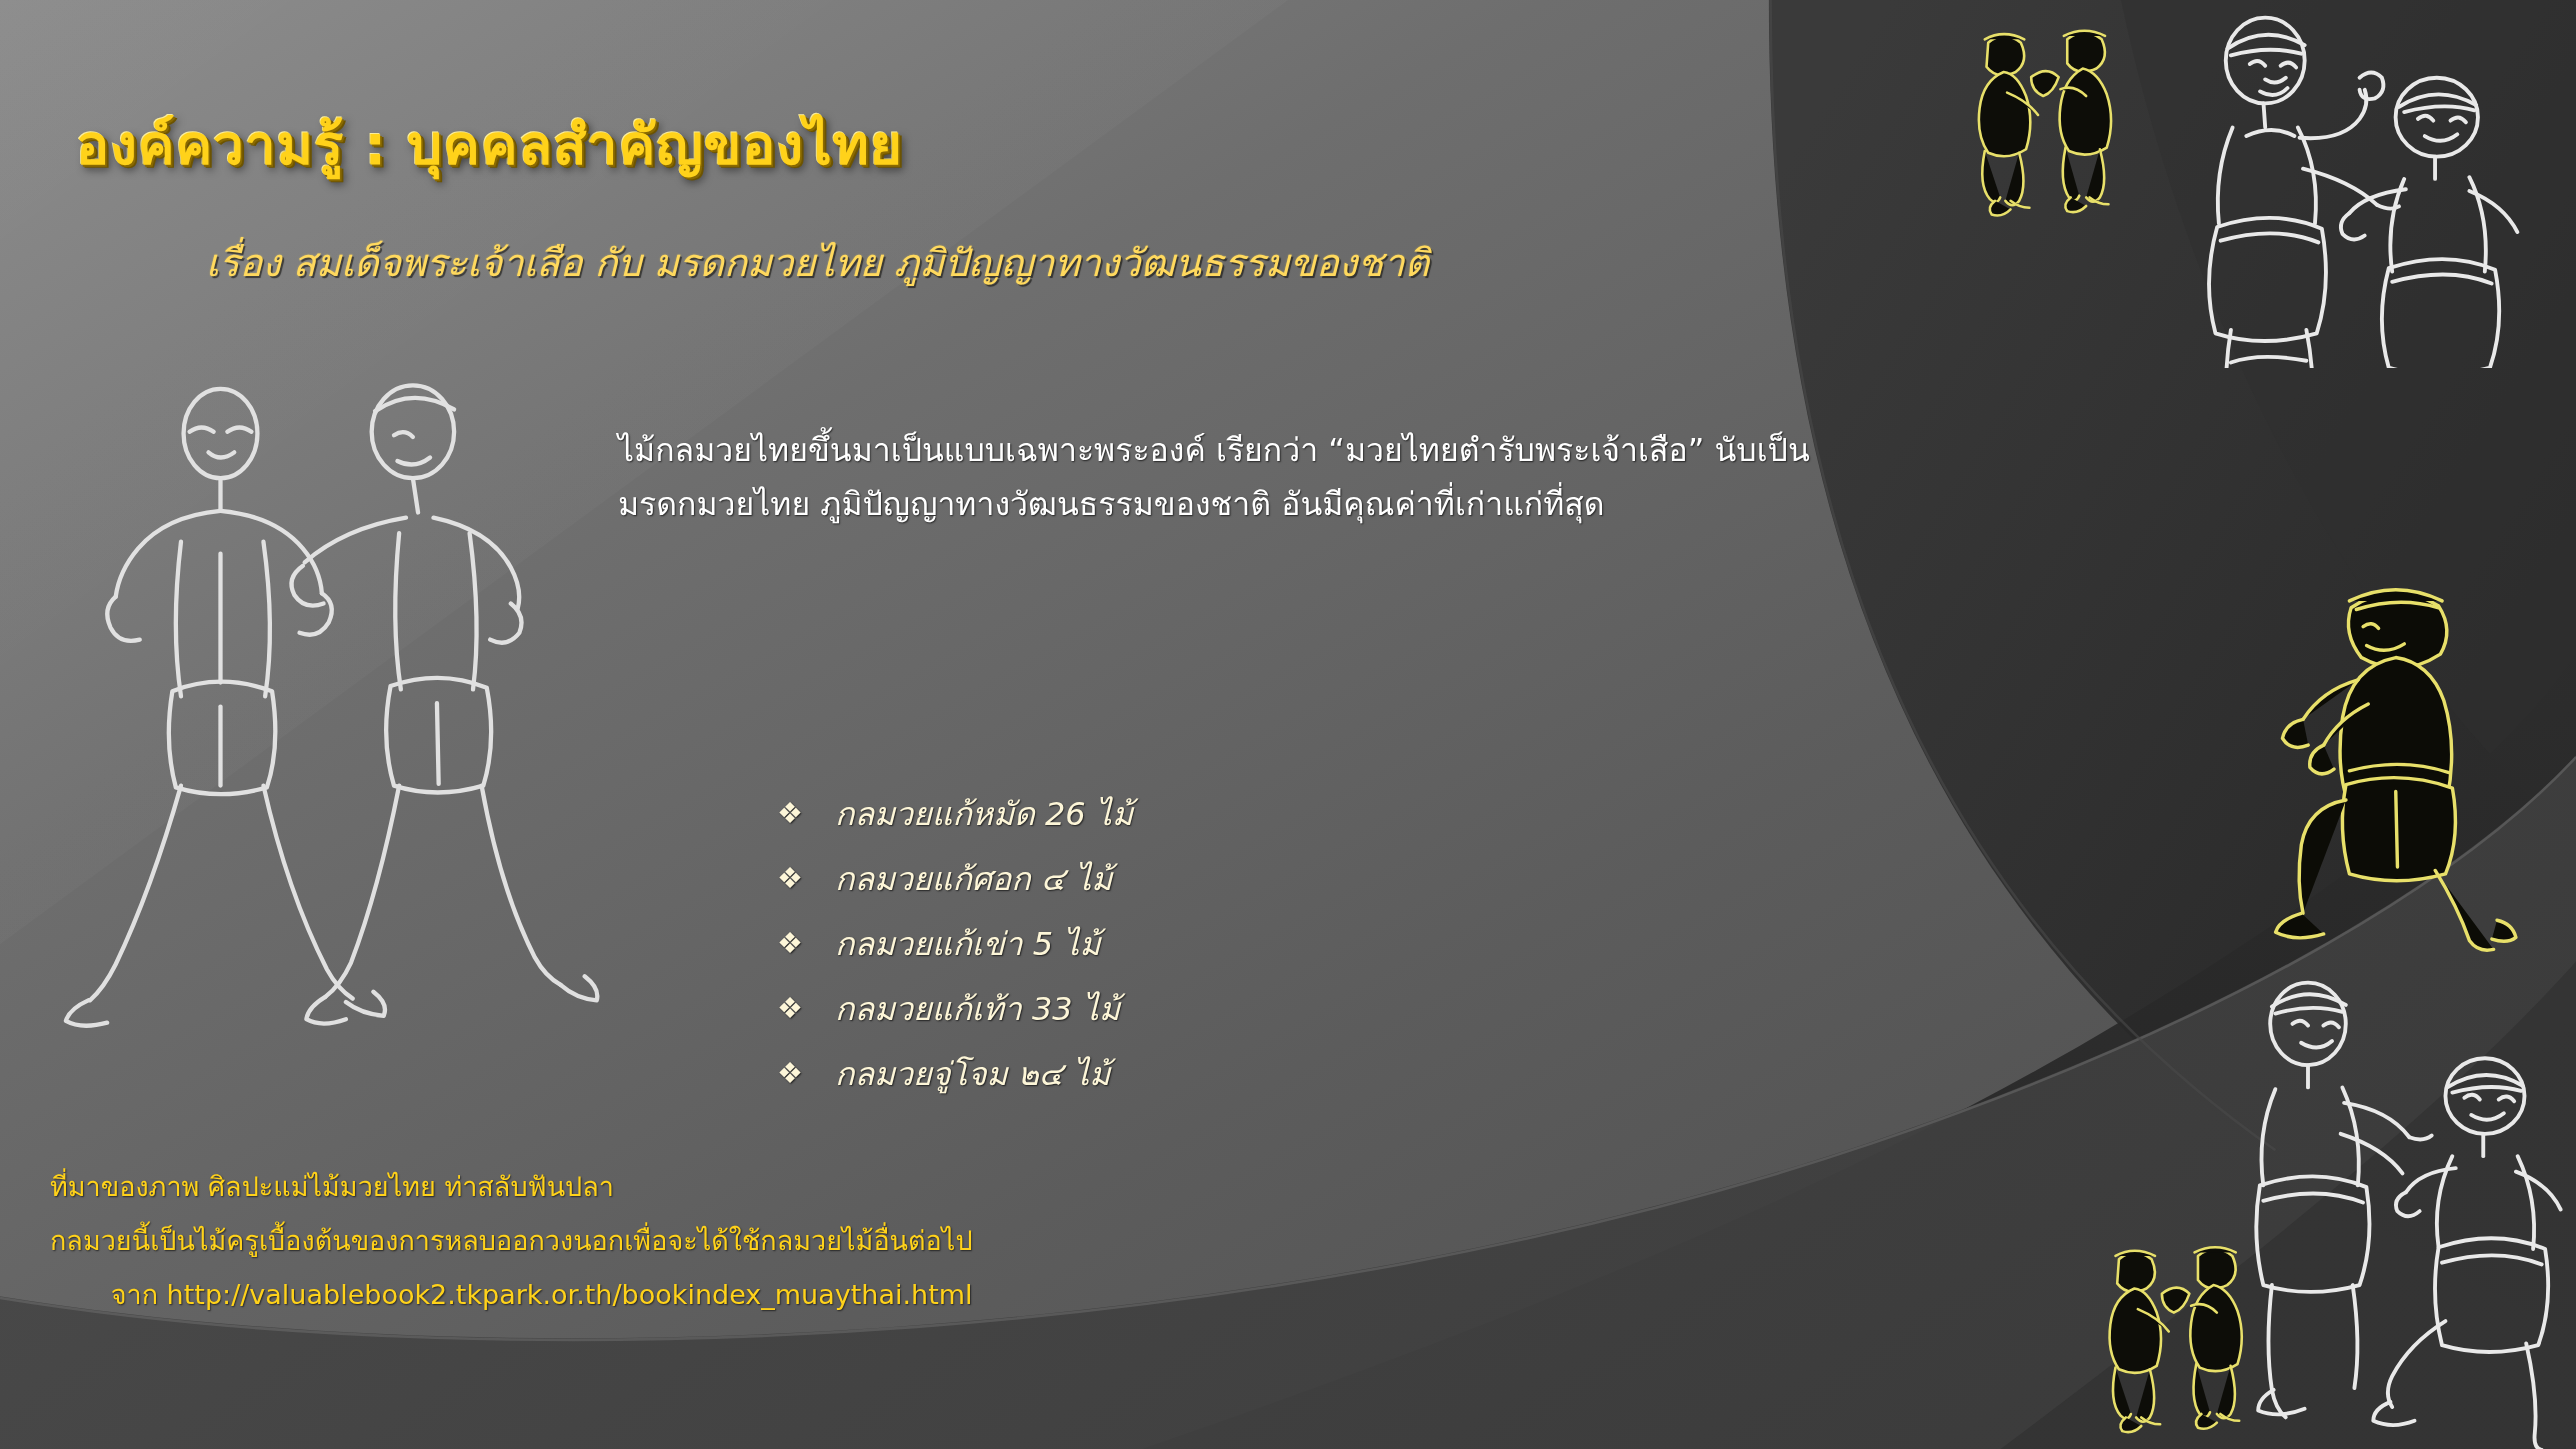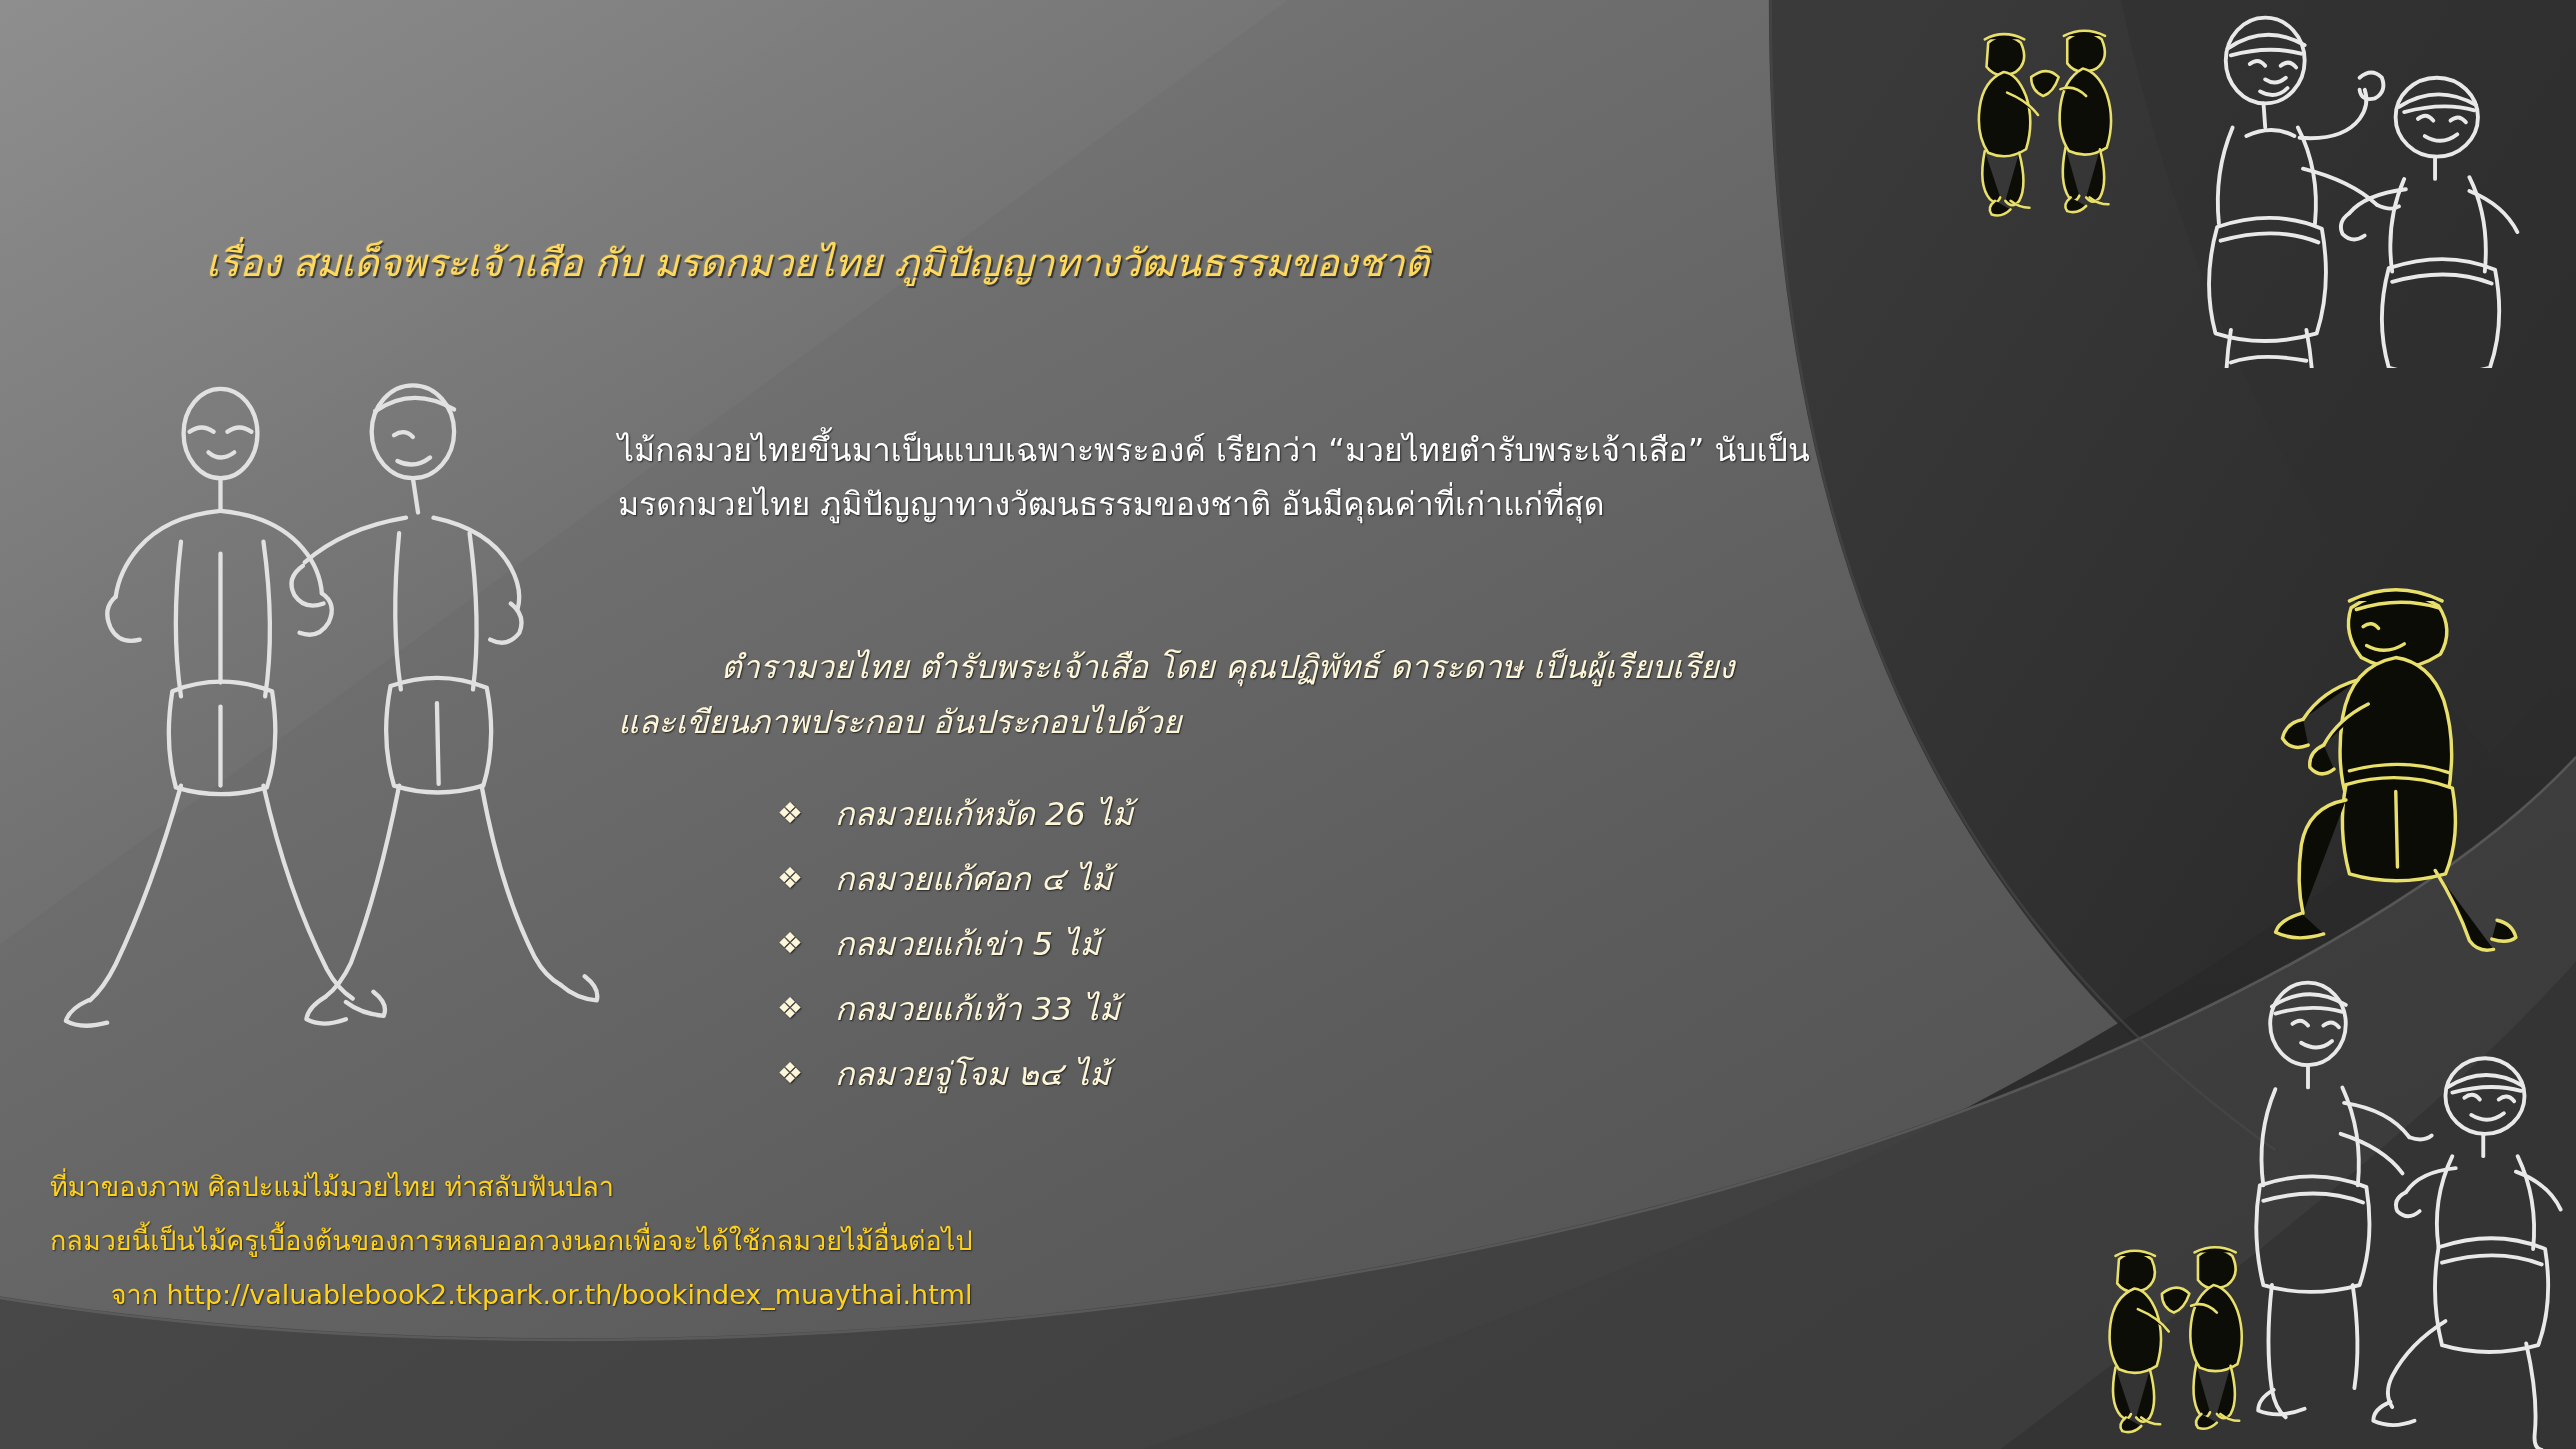--- a/index.html
+++ b/index.html
@@ -390,32 +390,29 @@
       <path d="M146 64 q-22 12 -26 44 q-4 32 10 52 q22 10 44 -4 q10 -32 0 -62 q-10 -26 -28 -30 Z"></path>
       <path d="M120 88 q16 -6 30 8"></path>
       <path d="M126 156 q-8 40 4 58 q8 8 12 -2"></path>
       <path d="M166 158 q10 38 0 56 q-8 10 -16 0"></path>
       <path d="M132 214 q-10 8 -4 16 q12 4 22 -6"></path>
       <path d="M154 214 q10 8 22 8"></path>
       <path d="M86 74 q18 -14 32 0 q-6 18 -18 22 q-14 -6 -14 -22 Z"></path>
     </g>
   </svg>
 
+  <div id="title" class="nowrap">องค์ความรู้ : บุคคลสำคัญของไทย</div>
 
   <div id="subtitle" class="nowrap">เรื่อง สมเด็จพระเจ้าเสือ กับ มรดกมวยไทย ภูมิปัญญาทางวัฒนธรรมของชาติ</div>
 
   <div id="body-copy">
     <p>ไม้กลมวยไทยขึ้นมาเป็นแบบเฉพาะพระองค์ เรียกว่า “มวยไทยตำรับพระเจ้าเสือ” นับเป็น</p>
     <p>มรดกมวยไทย ภูมิปัญญาทางวัฒนธรรมของชาติ อันมีคุณค่าที่เก่าแก่ที่สุด</p>
   </div>
 
-  <div id="book-note">
-    <p class="indent">ตำรามวยไทย ตำรับพระเจ้าเสือ โดย คุณปฏิพัทธ์ ดาระดาษ   เป็นผู้เรียบเรียง</p>
-    <p>และเขียนภาพประกอบ อันประกอบไปด้วย</p>
-  </div>
 
   <ul id="tech-list">
     <li>
       <span class="bullet">❖</span>
       <span>กลมวยแก้หมัด 26 ไม้</span>
     </li>
     <li>
       <span class="bullet">❖</span>
       <span>กลมวยแก้ศอก ๔ ไม้</span>
     </li>

